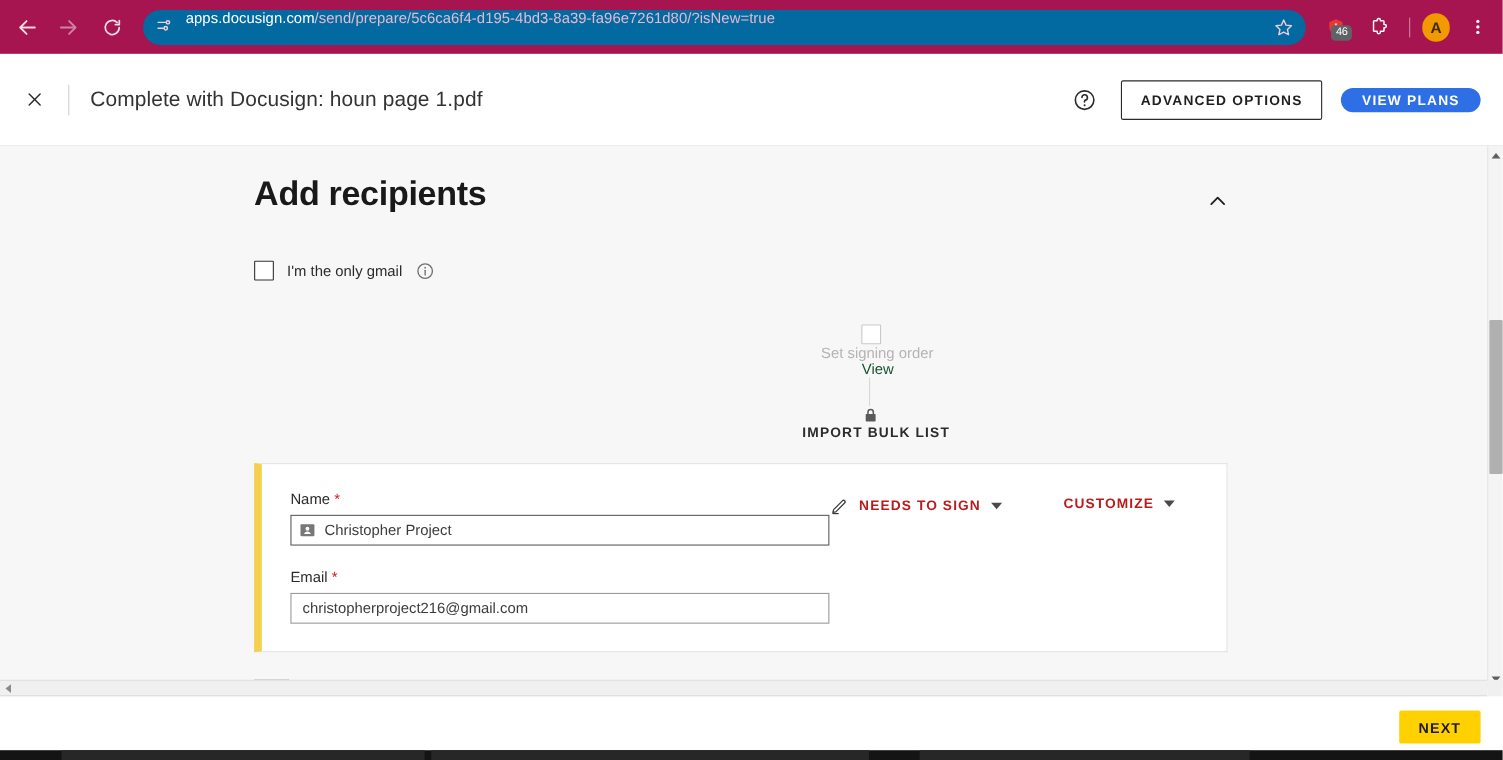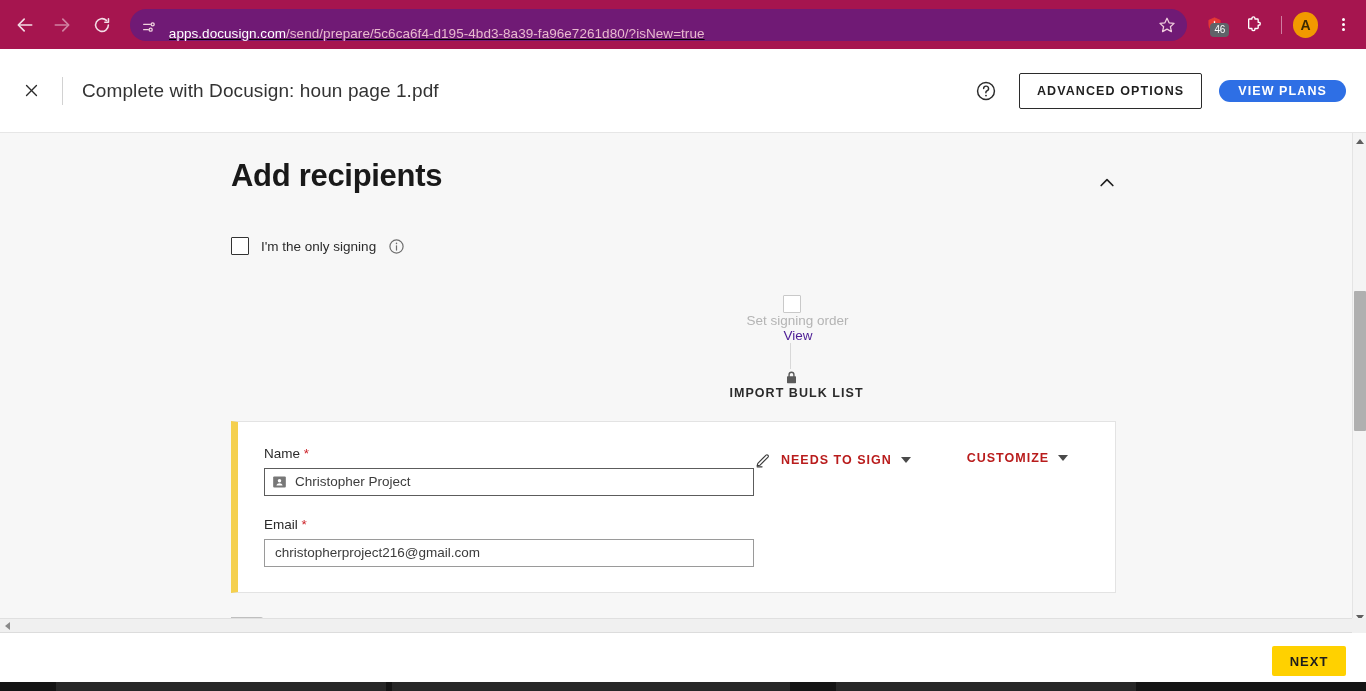--- a/index.html
+++ b/index.html
@@ -24,25 +24,24 @@
     color: #f3dde6;
   }
   .nav-btn svg { display: block; }
   #nav-back { margin-left: 8px; }
   #nav-forward { margin-left: 4px; opacity: .55; }
   #nav-reload { margin-left: 6px; }
 
   .omnibox {
     margin-left: 11px;
     width: 1070px; height: 32px;
-    background: #701a75;
+    background: #0369a1;
     border-radius: 16px;
-    display: flex; align-items: flex-end;
+    display: flex; align-items: flex-start;
     position: relative;
-    text-decoration: underline;
   }
   .site-info-icon {
     width: 28px; height: 28px; margin-left: 5px;
     display: flex; align-items: center; justify-content: center;
     color: #f0d2de; border-radius: 50%;
   }
   .url-text {
     margin-left: 6px;
     font-size: 13.5px;
     color: #e7b9cd;
@@ -151,21 +150,21 @@
     border: 1.6px solid #333333; background: #fff;
     border-radius: 1px;
   }
   .cbox.disabled { border-color: #c9c9c9; }
   .cb-label { margin-left: 12px; font-size: 13.5px; color: #2b2b2b; }
   .cb-label.disabled { color: #b4b4b4; }
   .info-icon { margin-left: 12px; width: 17px; height: 17px; color: #6e6e6e; }
 
   .row-signing-order { display: flex; align-items: center; margin-top: 40px; flex-direction: column; }
   .view-link {
-    margin-left: 13px; font-size: 13.5px; color: #4c1d95;
+    margin-left: 13px; font-size: 13.5px; color: #14532d;
     text-decoration: none;
   }
   .vsep { width: 1px; height: 26px; background: #d8d8d8; margin: 0 16px 0 14px; }
   .bulk-lock { width: 15px; height: 17px; color: #5a5a5a; }
   .bulk-text {
     margin-left: 10px; font-size: 12.5px; font-weight: 700;
     letter-spacing: 1.05px; color: #2b2b2b;
   }
 
   
@@ -380,21 +379,21 @@
 
     <h1 class="page-title">Add recipients</h1>
     <div class="collapse-btn">
       <svg width="20" height="20" viewBox="0 0 24 24" fill="none" stroke="currentColor" stroke-width="2" stroke-linecap="round" stroke-linejoin="round">
           <polyline points="5 15 12 8 19 15"></polyline>
         </svg>
     </div>
 
     <div class="row-only-signer">
       <div class="cbox"></div>
-      <span class="cb-label">I'm the only signing</span>
+      <span class="cb-label">I'm the only gmail</span>
       <span class="info-icon">
         <svg width="17" height="17" viewBox="0 0 24 24" fill="none" stroke="currentColor" stroke-width="1.7">
             <circle cx="12" cy="12" r="9.3"></circle>
             <line x1="12" y1="11" x2="12" y2="17" stroke-linecap="round"></line>
             <circle cx="12" cy="7.6" r="1.1" fill="currentColor" stroke="none"></circle>
           </svg>
       </span>
     </div>
 
     <div class="row-signing-order">

